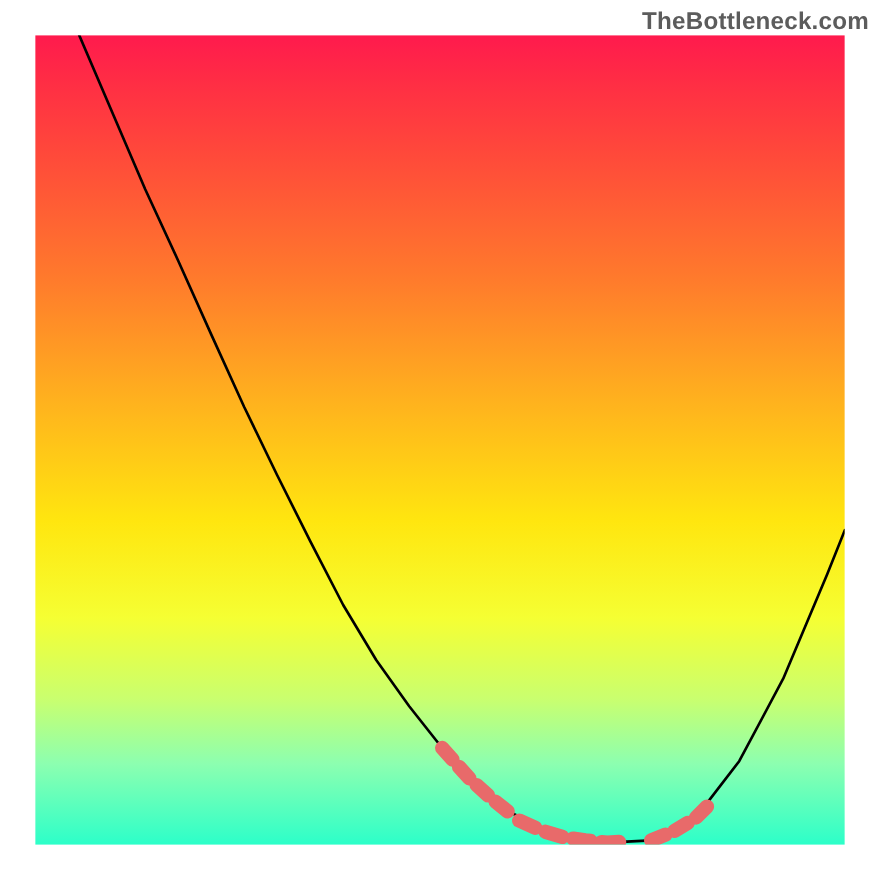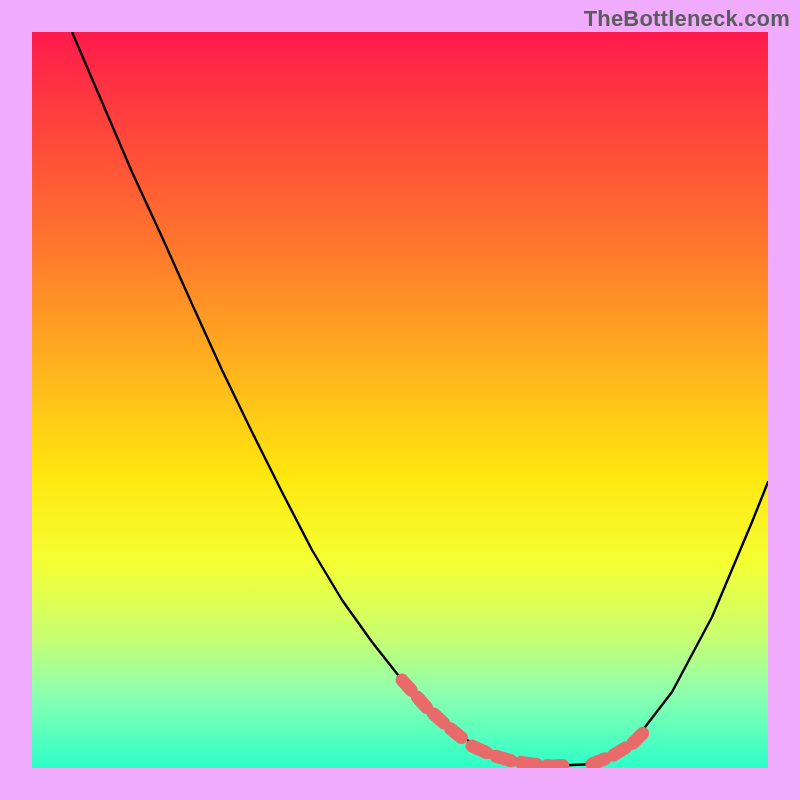--- a/index.html
+++ b/index.html
@@ -9,21 +9,21 @@
     height: 800px;
     background: #000;
     overflow: hidden;
   }
   .frame {
     position: absolute;
     left: 0;
     top: 0;
     width: 800px;
     height: 800px;
-    background: #f0abfc;
+    background: #ffffff;
   }
   .plot {
     position: absolute;
     left: 32px;
     top: 32px;
     width: 736px;
     height: 736px;
     overflow: hidden;
   }
   .gradient {

